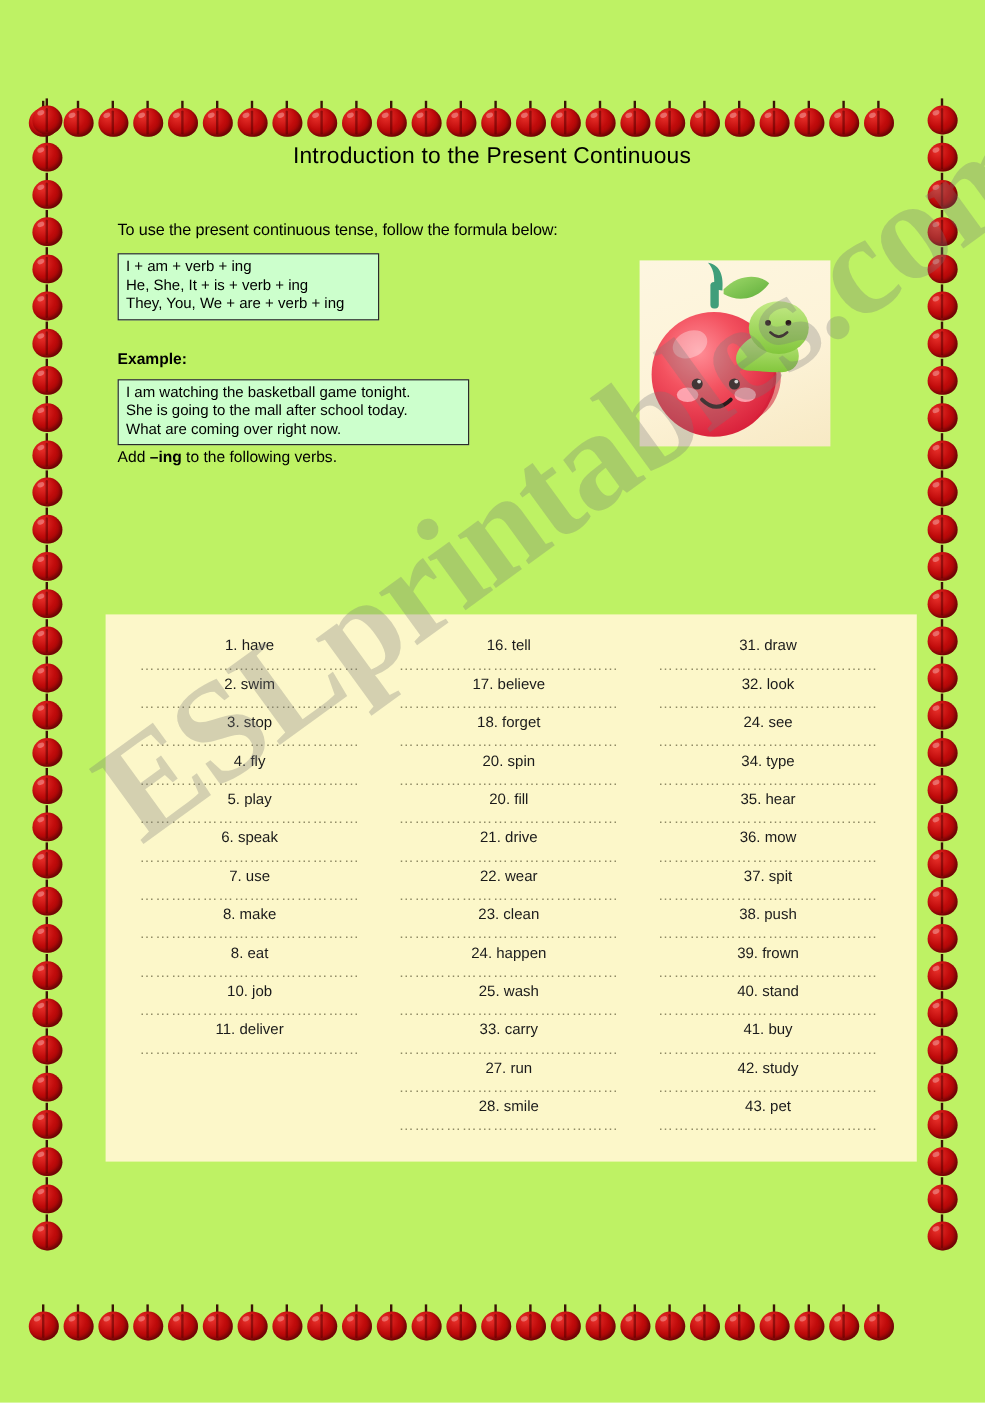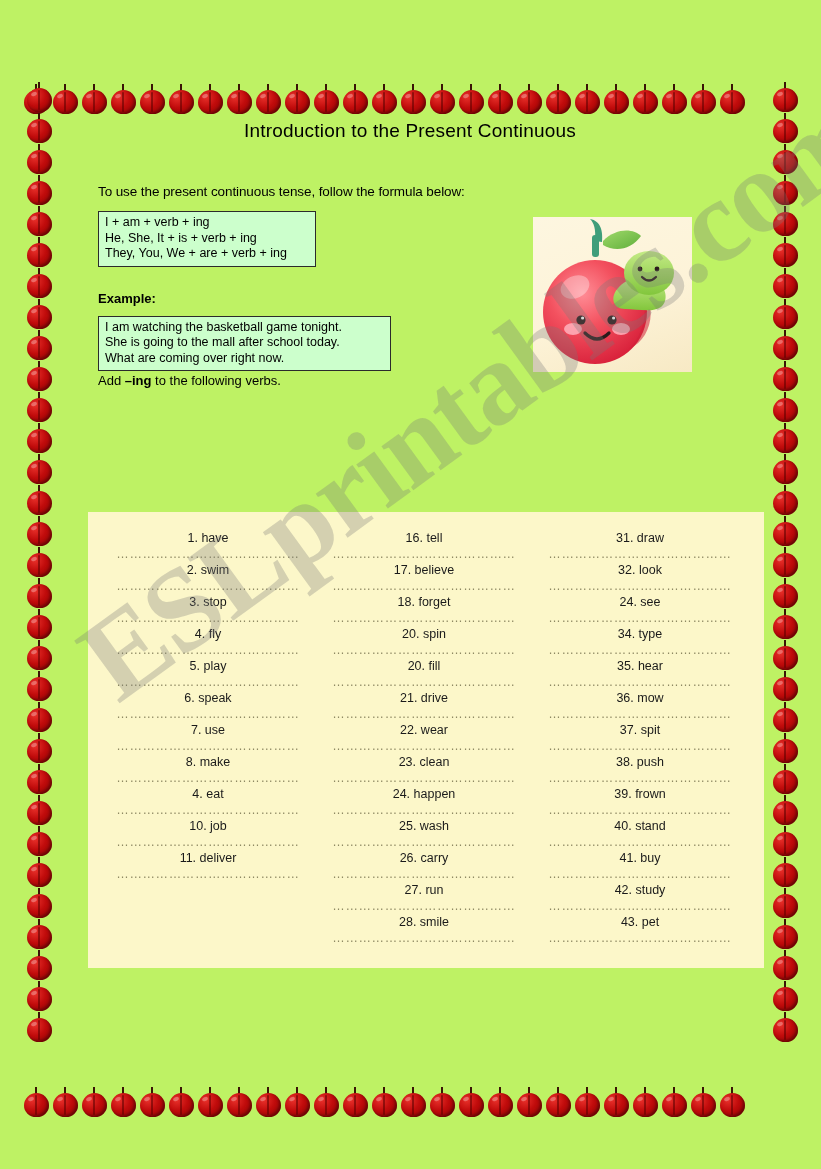--- a/index.html
+++ b/index.html
@@ -989,21 +989,21 @@
         <div class="ex-item">4. fly</div>
         <div class="dots">……………………………………</div>
         <div class="ex-item">5. play</div>
         <div class="dots">……………………………………</div>
         <div class="ex-item">6. speak</div>
         <div class="dots">……………………………………</div>
         <div class="ex-item">7. use</div>
         <div class="dots">……………………………………</div>
         <div class="ex-item">8. make</div>
         <div class="dots">……………………………………</div>
-        <div class="ex-item">4. eat</div>
+        <div class="ex-item">8. eat</div>
         <div class="dots">……………………………………</div>
         <div class="ex-item">10. job</div>
         <div class="dots">……………………………………</div>
         <div class="ex-item">11. deliver</div>
         <div class="dots">……………………………………</div>
       </div>
       <div class="ex-col">
         <div class="ex-item">16. tell</div>
         <div class="dots">……………………………………</div>
         <div class="ex-item">17. believe</div>
@@ -1017,21 +1017,21 @@
         <div class="ex-item">21. drive</div>
         <div class="dots">……………………………………</div>
         <div class="ex-item">22. wear</div>
         <div class="dots">……………………………………</div>
         <div class="ex-item">23. clean</div>
         <div class="dots">……………………………………</div>
         <div class="ex-item">24. happen</div>
         <div class="dots">……………………………………</div>
         <div class="ex-item">25. wash</div>
         <div class="dots">……………………………………</div>
-        <div class="ex-item">26. carry</div>
+        <div class="ex-item">33. carry</div>
         <div class="dots">……………………………………</div>
         <div class="ex-item">27. run</div>
         <div class="dots">……………………………………</div>
         <div class="ex-item">28. smile</div>
         <div class="dots">……………………………………</div>
       </div>
       <div class="ex-col">
         <div class="ex-item">31. draw</div>
         <div class="dots">……………………………………</div>
         <div class="ex-item">32. look</div>

